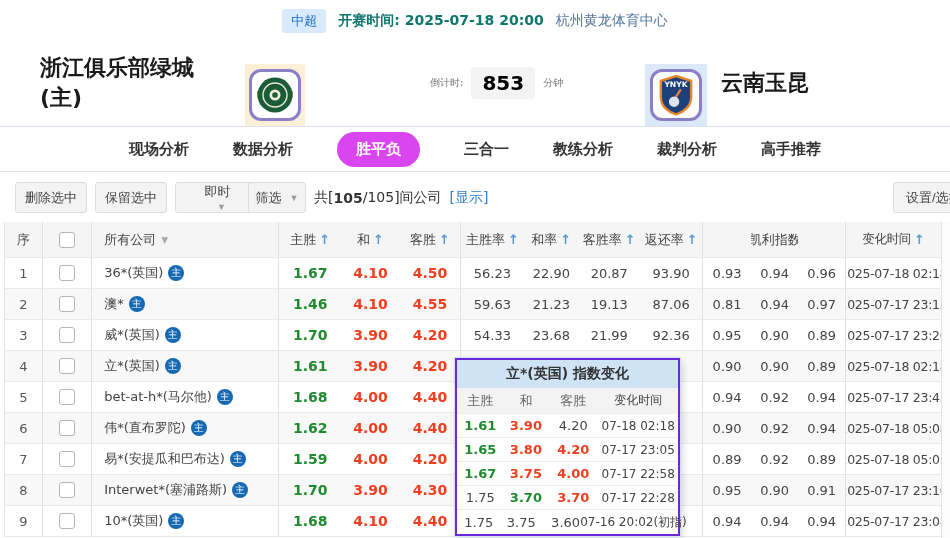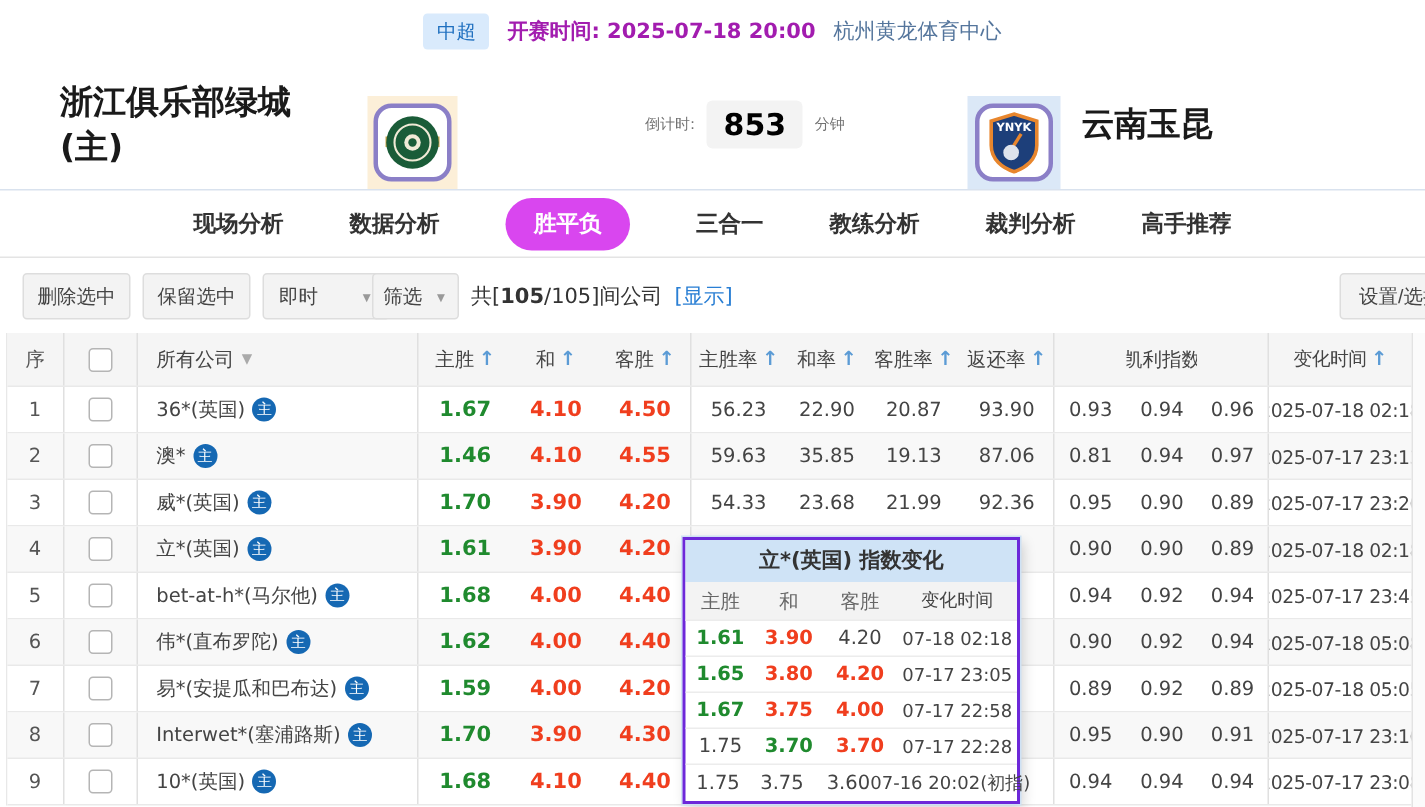--- a/index.html
+++ b/index.html
@@ -3,21 +3,21 @@
 <meta charset="utf-8">
 <style>
   * { margin:0; padding:0; box-sizing:border-box; }
   html,body { width:950px; height:538px; overflow:hidden; background:#fff;
     font-family:"DejaVu Sans","Liberation Sans",sans-serif; }
 
   
   .topbar { position:absolute; top:8px; left:0; width:950px; height:26px;
     display:flex; align-items:center; justify-content:center; gap:12px; font-size:13px; }
   .league-badge { background:#d9eafc; color:#1e6fbf; padding:3px 9px; border-radius:3px; font-size:13px; }
-  .kickoff { color:#a21caf; font-weight:bold; font-size:14px; }
+  .kickoff { color:#0f766e; font-weight:bold; font-size:14px; }
   .venue { color:#54759c; font-size:14px; }
 
   
   .match-header { position:absolute; top:40px; left:0; width:950px; height:86px; }
   .team-home { position:absolute; left:40px; top:0; width:265px; height:86px;
     display:flex; align-items:center; justify-content:space-between; gap:14px; }
   .team-away { position:absolute; right:40px; top:0; width:265px; height:86px;
     display:flex; align-items:center; justify-content:flex-start; gap:14px; }
   .team-name { font-size:22px; font-weight:bold; color:#1a1a1a; }
   .logo-tile { width:62px; height:62px; display:flex; align-items:center; justify-content:center;margin-top:24px; }
@@ -135,21 +135,21 @@
     <div class="nav-tab active">胜平负</div>
     <div class="nav-tab">三合一</div>
     <div class="nav-tab">教练分析</div>
     <div class="nav-tab">裁判分析</div>
     <div class="nav-tab">高手推荐</div>
   </div>
 
 <div class="toolbar">
   <button class="tb-btn" style="left:91px; width:72px;">保留选中</button>
   <button class="tb-btn" style="left:11px; width:72px;">删除选中</button>
-  <button class="tb-btn" style="left:171px; width:85px; justify-content:space-between; padding:0 10px;">
+  <button class="tb-btn" style="left:171px; width:85px; justify-content:space-between; padding:0 10px;flex-direction:column;">
     <span>即时</span>
       <span class="dd-arrow">▼</span>
   </button>
   <button class="tb-btn" style="left:244px; width:58px;">
     <span>筛选</span>
       <span class="dd-arrow">▼</span>
   </button>
   <div class="tb-count">
     <span>共[</span>
       <b>105</b>
@@ -205,21 +205,21 @@
         <span class="chk"></span>
       </div>
       <div class="cell w-co bR">
         <span>澳*</span>
         <span class="zhu">主</span>
       </div>
       <div class="cell w-o1 odds-home">1.46</div>
       <div class="cell w-o2 odds-red">4.10</div>
       <div class="cell w-o3 odds-red bR">4.55</div>
       <div class="cell w-r1">59.63</div>
-      <div class="cell w-r2">35.85</div>
+      <div class="cell w-r2">21.23</div>
       <div class="cell w-r3">19.13</div>
       <div class="cell w-r4 bR">87.06</div>
       <div class="cell w-k">0.81</div>
       <div class="cell w-k">0.94</div>
       <div class="cell w-k bR">0.97</div>
       <div class="cell w-t">2025-07-17 23:13</div>
     </div>
     <div class="trow body">
       <div class="cell w-seq bR">3</div>
       <div class="cell w-chk bR">

